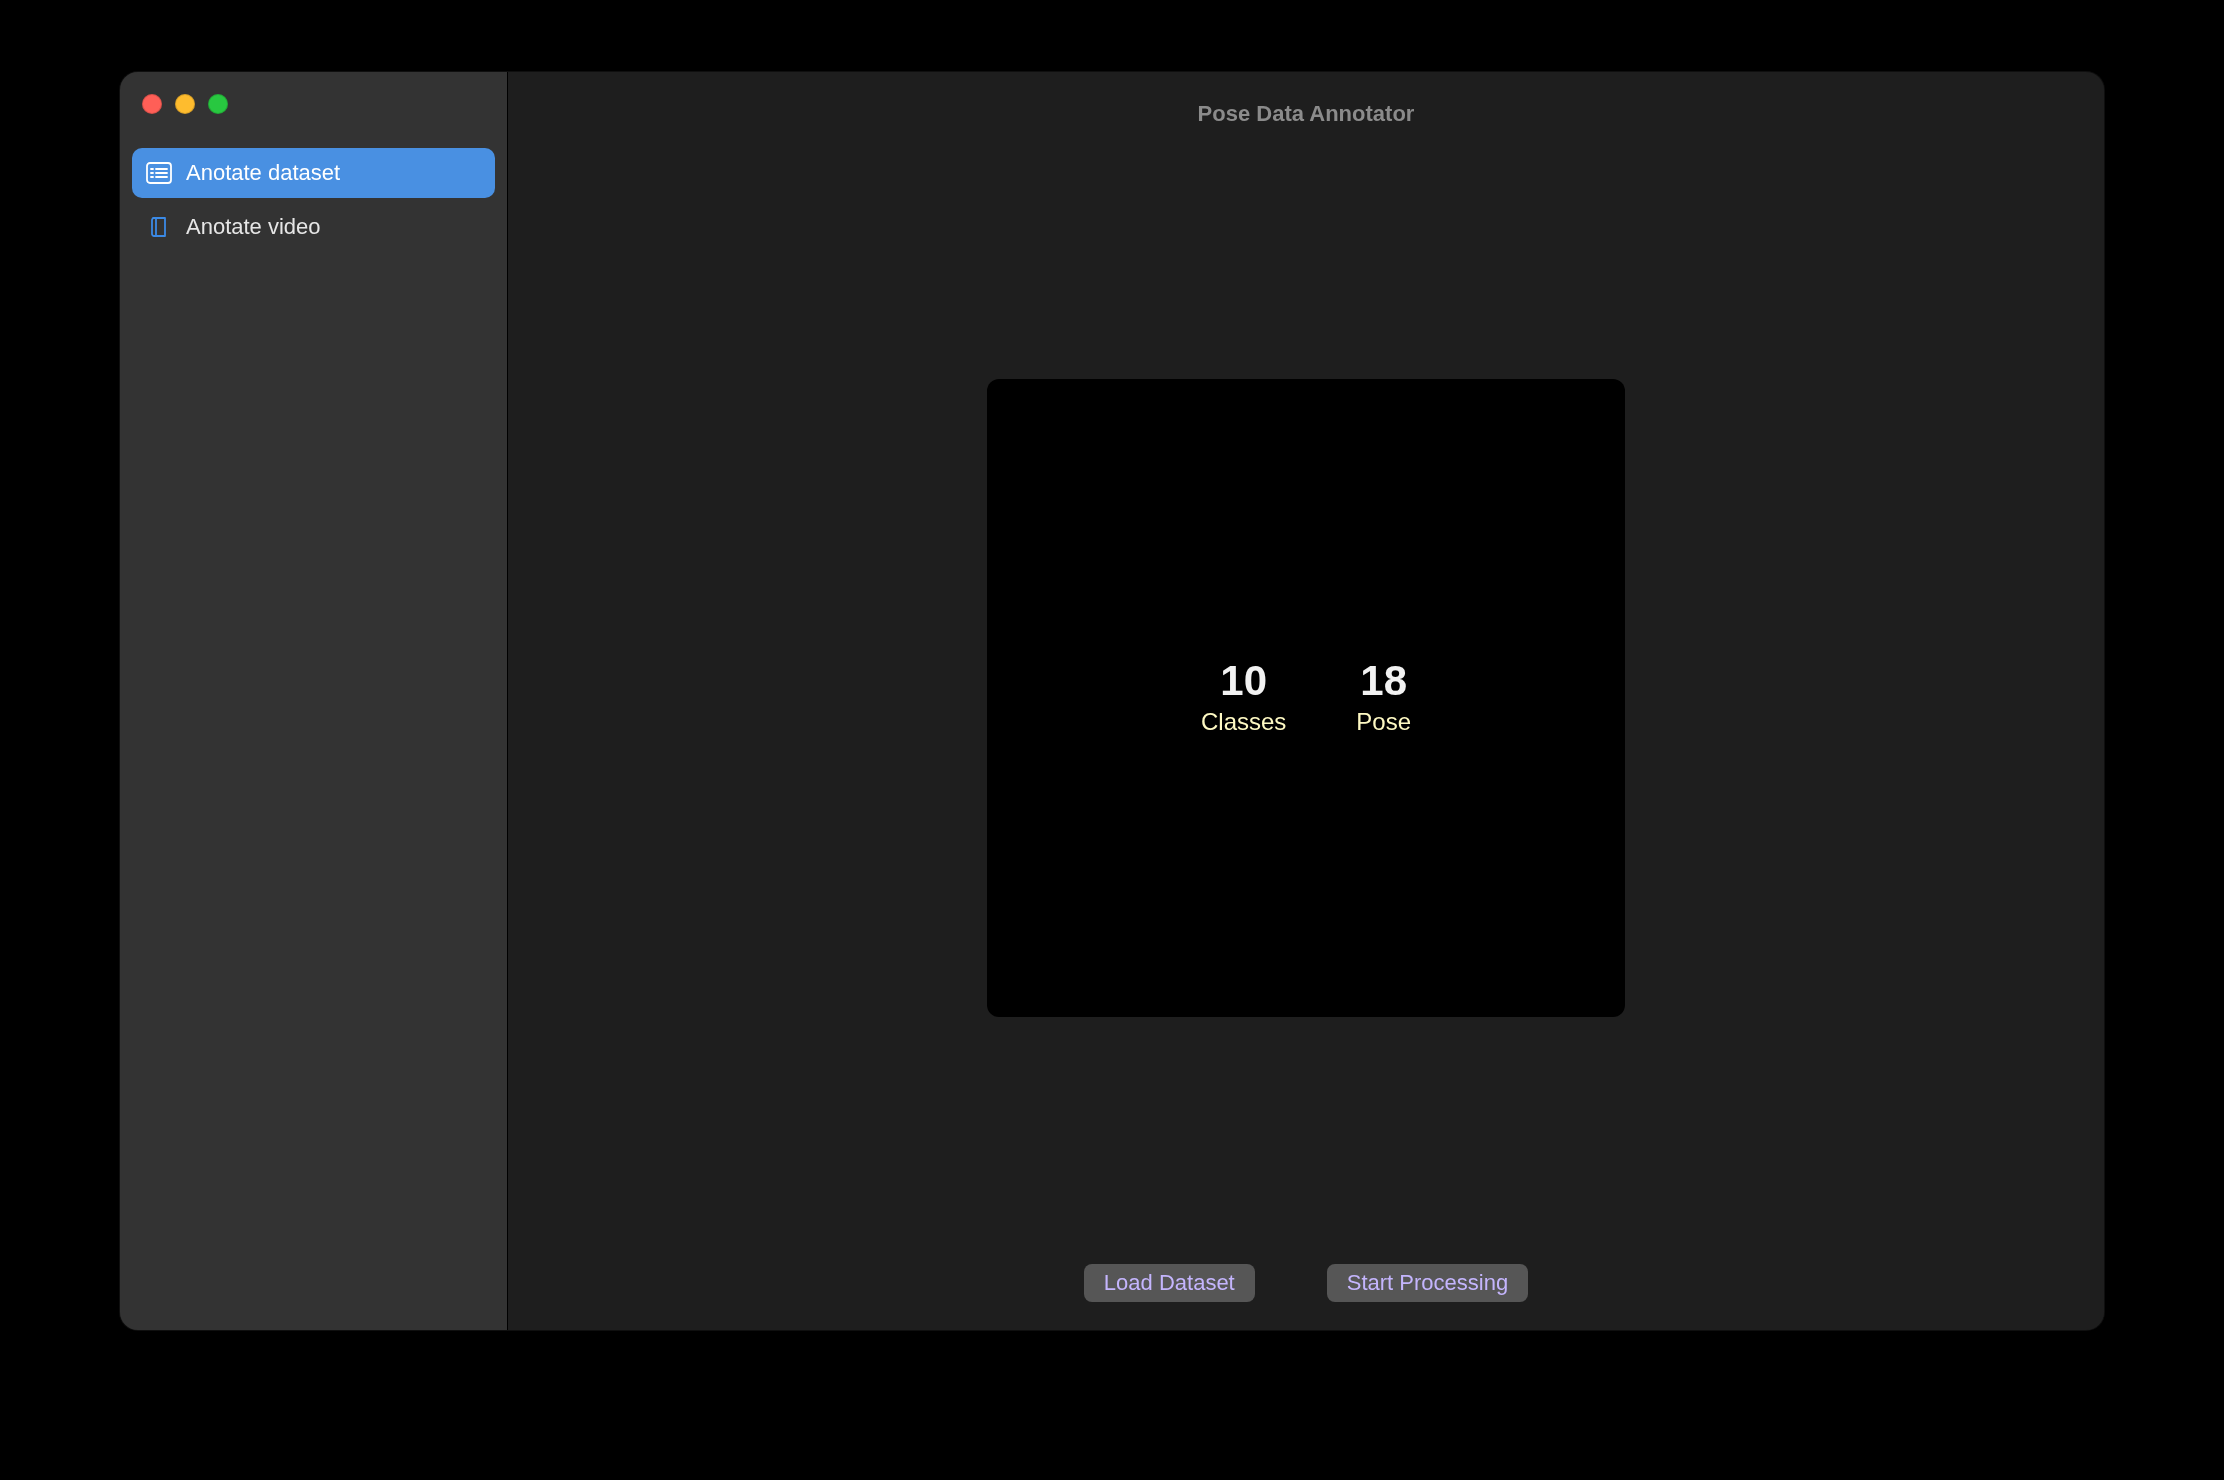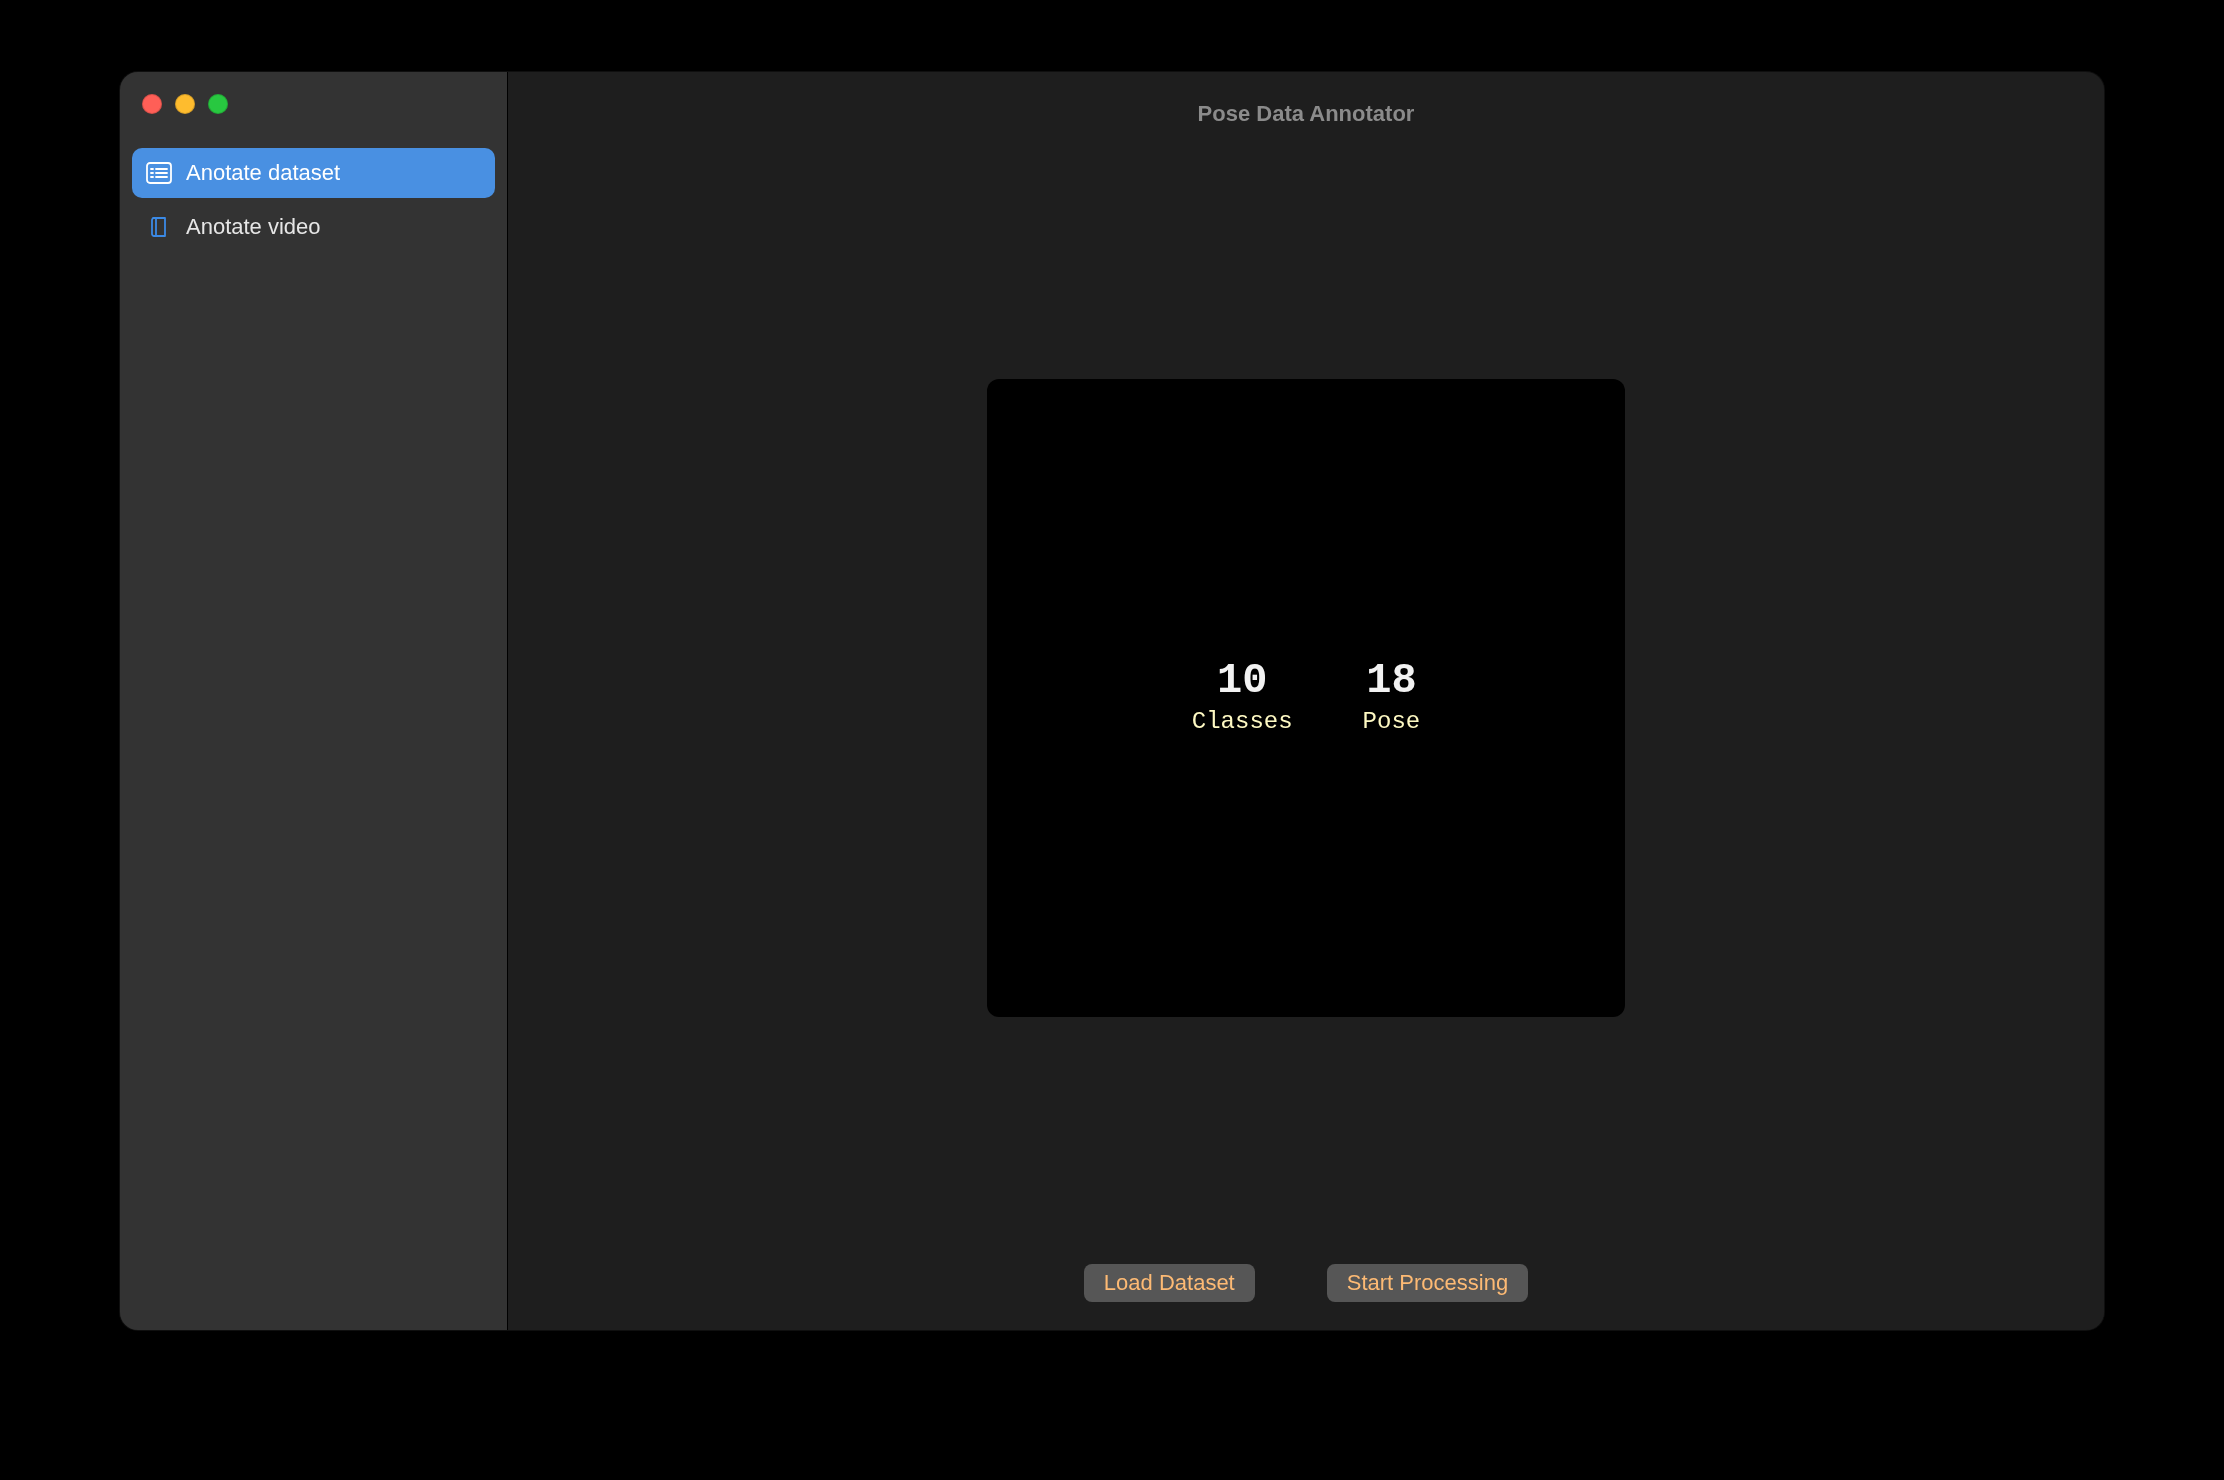--- a/index.html
+++ b/index.html
@@ -96,21 +96,20 @@
   }
   .card {
     width: 638px;
     height: 638px;
     background: #000;
     border-radius: 12px;
     display:flex;
     align-items:center;
     justify-content:center;
     gap: 70px;
-    font-family: Liberation Mono, monospace;
   }
   .stat {
     display:flex;
     flex-direction:column;
     align-items:center;
   }
   .stat-number {
     font-size: 42px;
     font-weight: 700;
     color: #f2f2f2;
@@ -123,21 +122,21 @@
   }
   .footer {
     display:flex;
     justify-content:center;
     gap: 72px;
     padding-bottom: 28px;
     padding-top: 12px;
   }
   .btn {
     background: #565656;
-    color: #fdba74;
+    color: #c4b5fd;
     font-size: 22px;
     font-weight: 500;
     border: none;
     border-radius: 8px;
     padding: 6px 20px;
     cursor: default;
   }
 </style>
 </head>
 <body>

